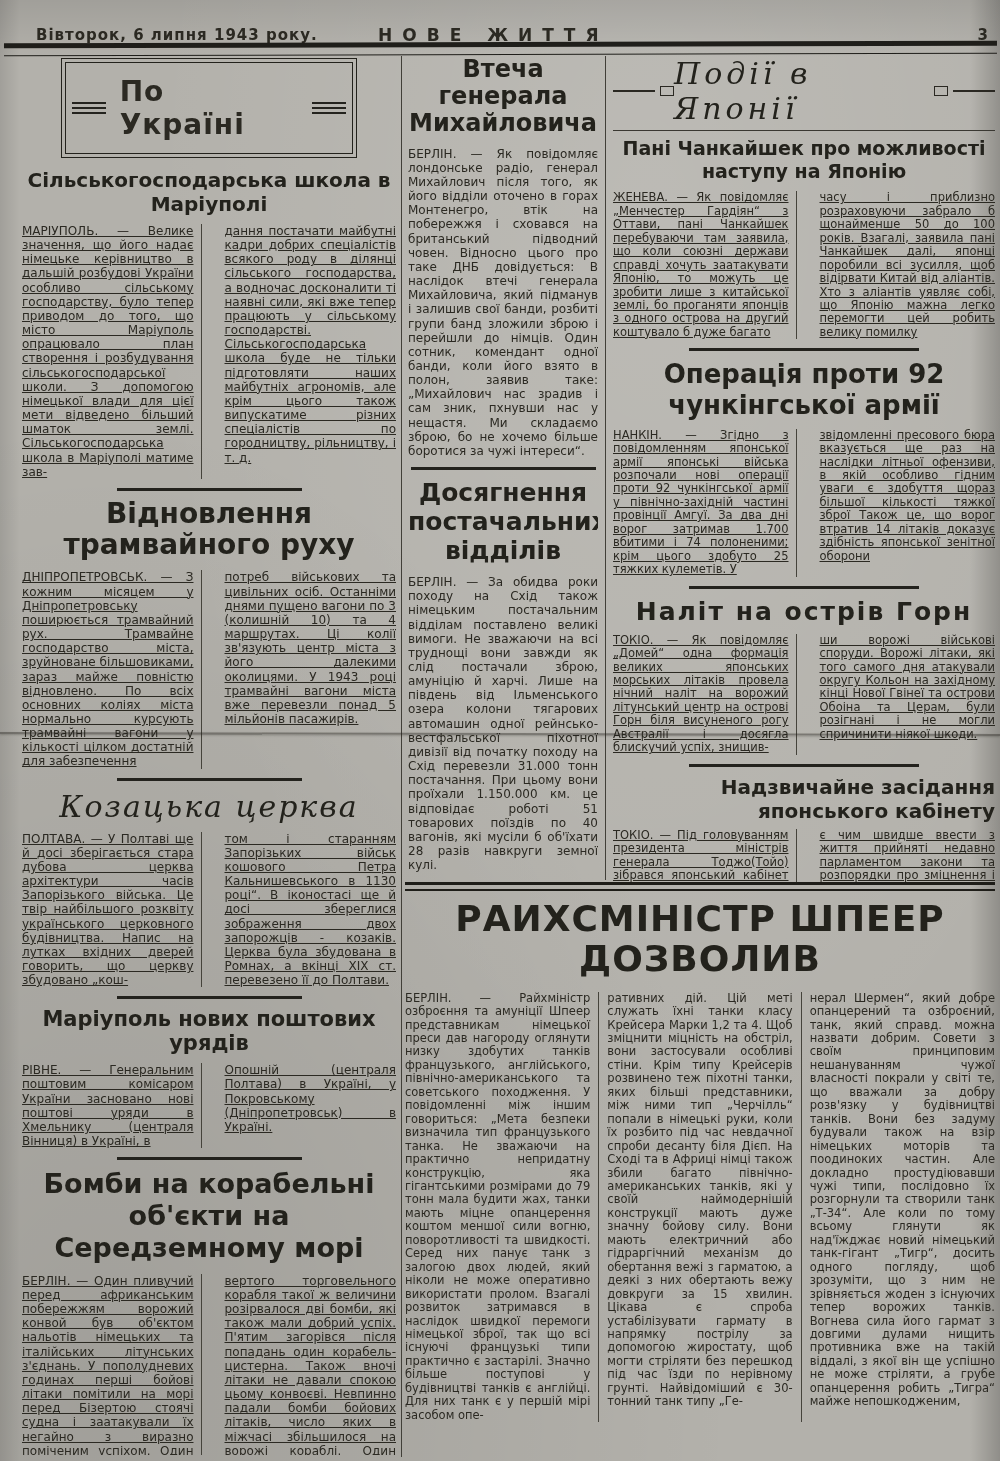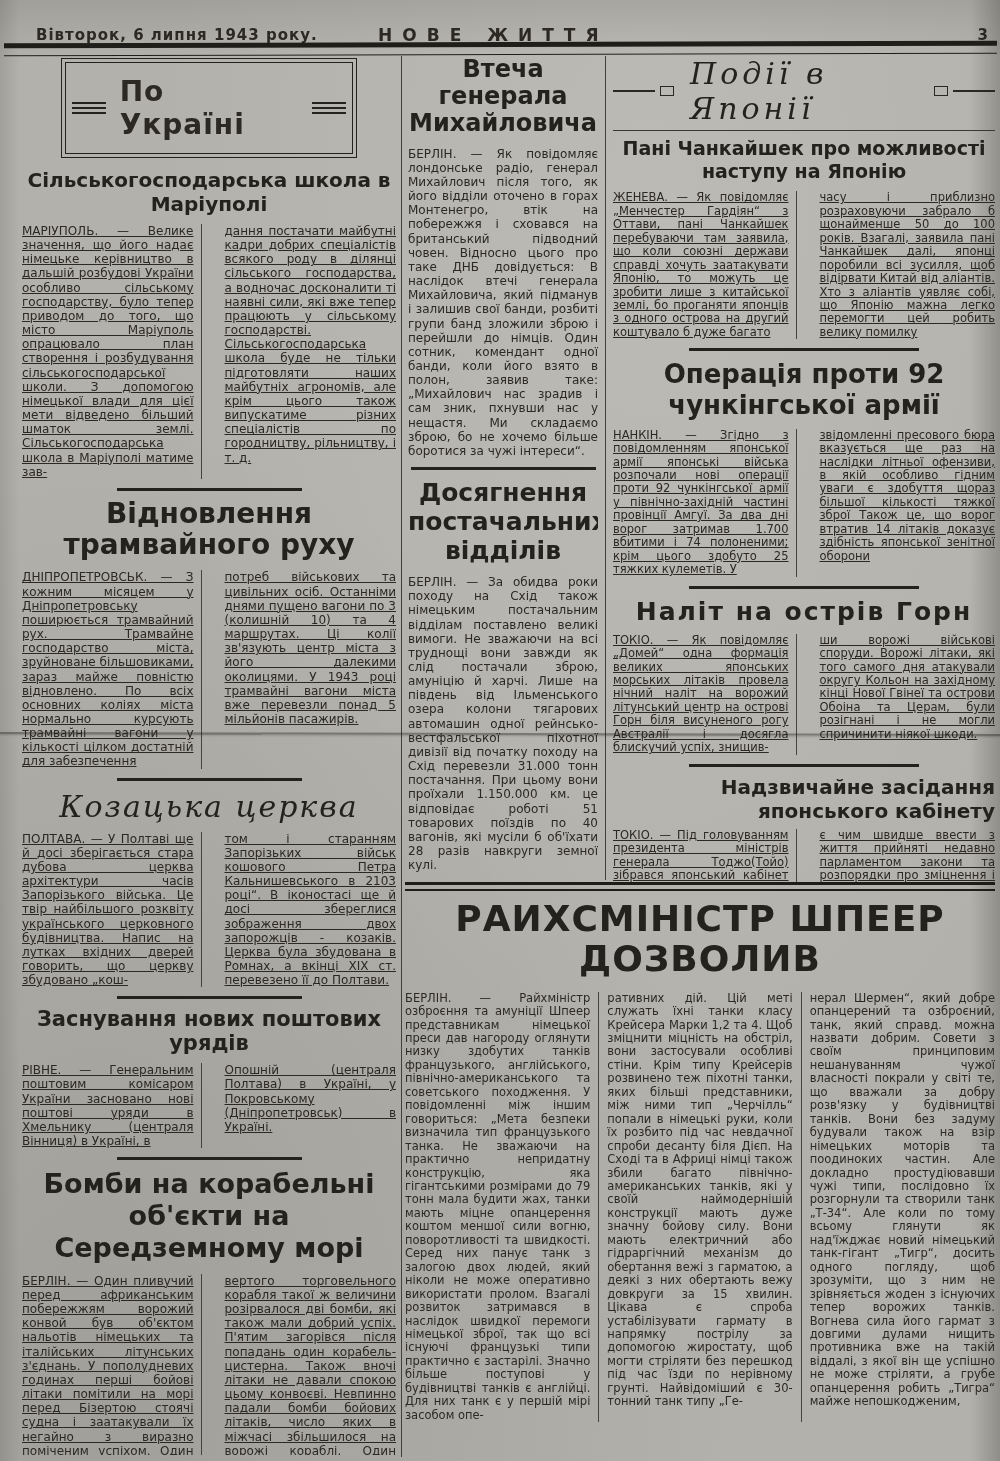--- a/index.html
+++ b/index.html
@@ -40,21 +40,21 @@
   .ukr-box .t{font-size:28px;font-weight:bold;letter-spacing:1px;}
   .deco3{width:34px;height:13px;background:repeating-linear-gradient(180deg,#24231e 0 2px,rgba(0,0,0,0) 2px 5px);}
   
   .h-school{font-size:20px;line-height:1.2;text-align:center;margin:8px 0 8px;}
   .h-tram{font-size:28px;line-height:1.1;text-align:center;margin:4px 0 10px;}
   .h-church{font-family:"DejaVu Serif",serif;font-style:italic;font-weight:normal;font-size:30px;text-align:center;margin:2px 0 8px;letter-spacing:2px;}
   .h-post{font-size:21px;text-align:center;margin:2px 0 8px;}
   .h-bombs{font-size:27px;line-height:1.18;text-align:center;margin:4px 0 10px;}
   .h-escape{font-size:24px;line-height:1.12;text-align:center;margin:0 0 10px;}
   .h-supply{font-size:25px;line-height:1.16;text-align:center;margin:6px 0 10px;}
-  .japan-header{display:flex;align-items:center;justify-content:center;gap:16px;font-family:"DejaVu Serif",serif;font-style:italic;font-size:30px;letter-spacing:4px;padding-bottom:4px;border-bottom:1px solid #3a3832;margin-bottom:6px;color:#23221c;font-weight:normal;}
+  .japan-header{display:flex;align-items:center;justify-content:center;gap:0;font-family:"DejaVu Serif",serif;font-style:italic;font-size:30px;letter-spacing:4px;padding-bottom:4px;border-bottom:1px solid #3a3832;margin-bottom:6px;color:#23221c;font-weight:normal;}
   .jdeco{display:flex;align-items:center;gap:5px;}
   .jdeco::before{content:"";width:42px;border-top:2px solid #2a2822;}
   .jdeco i{width:12px;height:8px;border:1px solid #2a2822;display:block;}
   .jdeco.r{flex-direction:row-reverse;}
   .h-chiang{font-size:19px;line-height:1.22;text-align:center;margin:2px 0 8px;}
   .h-oper{font-size:26px;line-height:1.18;text-align:center;margin:6px 0 8px;}
   .h-horn{font-size:25px;text-align:center;letter-spacing:2px;margin:4px 0 8px;}
   .h-cabinet{font-size:20px;text-align:right;margin:6px 0 6px;}
   
   .speer-toprule{border-top:3px solid #1e1d18;border-bottom:2px solid #1e1d18;height:4px;margin-bottom:8px;}
@@ -102,27 +102,27 @@
         <div class="c c1">ДНІПРОПЕТРОВСЬК. — З кожним місяцем у Дніпропетровську поширюється трамвайний рух. Трамвайне господарство міста, зруйноване більшовиками, зараз майже повністю відновлено. По всіх основних коліях міста нормально курсують трамвайні вагони у кількості цілком достатній для забезпечення</div>
         <div class="c c2">потреб військових та цивільних осіб. Останніми днями пущено вагони по 3 (колишній 10) та 4 маршрутах. Ці колії зв'язують центр міста з його далекими околицями. У 1943 році трамвайні вагони міста вже перевезли понад 5 мільйонів пасажирів.</div>
       </div>
     </div>
     <div class="rule"></div>
 
     <div>
       <h2 class="h-church">Козацька церква</h2>
       <div class="cols body">
         <div class="c c1">ПОЛТАВА. — У Полтаві ще й досі зберігається стара дубова церква архітектури часів Запорізького війська. Це твір найбільшого розквіту українського церковного будівництва. Напис на лутках вхідних дверей говорить, що церкву збудовано „кош-</div>
-        <div class="c c2">том і старанням Запорізьких військ кошового Петра Кальнишевського в 2103 році“. В іконостасі ще й досі збереглися зображення двох запорожців - козаків. Церква була збудована в Ромнах, а вкінці XIX ст. перевезено її до Полтави.</div>
-      </div>
-    </div>
-    <div class="rule"></div>
-
-    <div>
-      <h2 class="h-post">Заснування нових поштових урядів</h2>
+        <div class="c c2">том і старанням Запорізьких військ кошового Петра Кальнишевського в 1130 році“. В іконостасі ще й досі збереглися зображення двох запорожців - козаків. Церква була збудована в Ромнах, а вкінці XIX ст. перевезено її до Полтави.</div>
+      </div>
+    </div>
+    <div class="rule"></div>
+
+    <div>
+      <h2 class="h-post">Маріуполь нових поштових урядів</h2>
       <div class="cols body">
         <div class="c c1">РІВНЕ. — Генеральним поштовим комісаром України засновано нові поштові уряди в Хмельнику (централя Вінниця) в Україні, в</div>
         <div class="c c2">Опошній (централя Полтава) в Україні, у Покровському (Дніпропетровськ) в Україні.</div>
       </div>
     </div>
     <div class="rule"></div>
 
     <div>
       <h2 class="h-bombs">Бомби на корабельні об'єкти на Середземному морі</h2>
       <div class="cols body">

